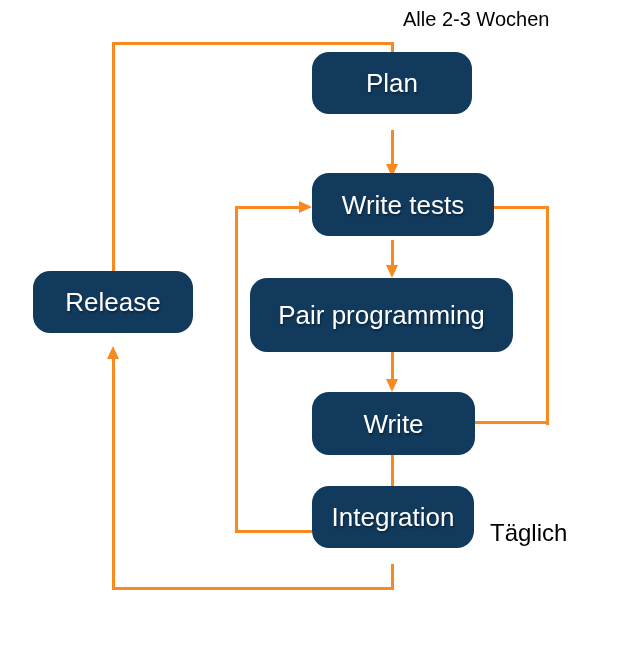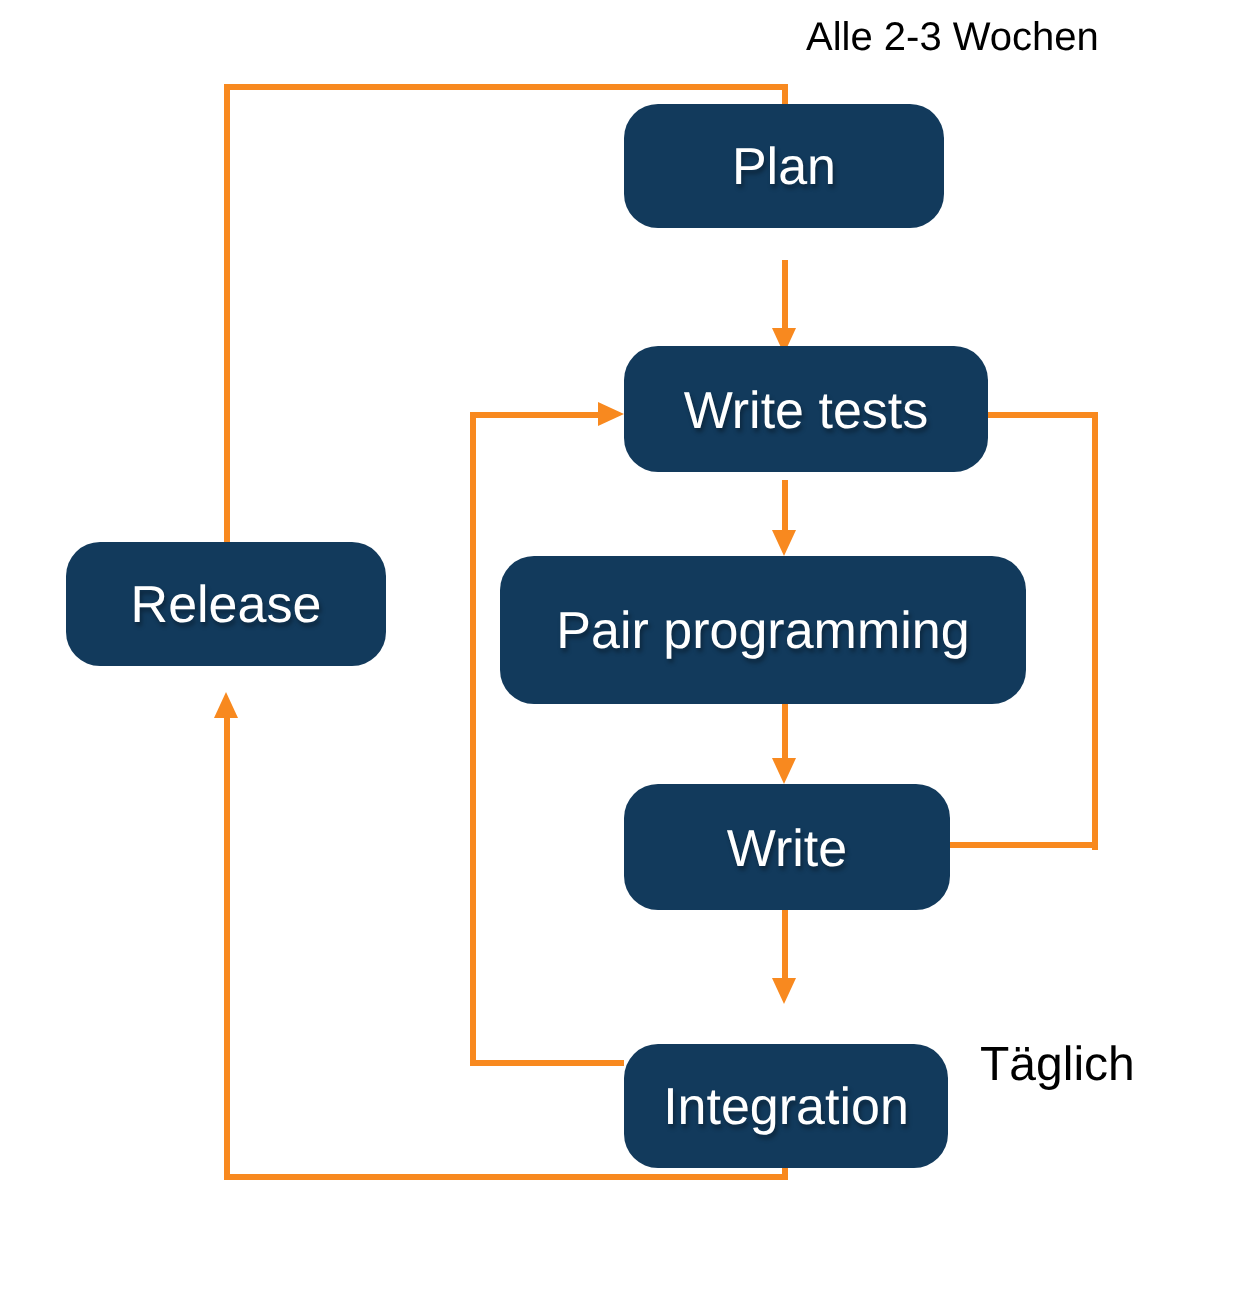--- a/index.html
+++ b/index.html
@@ -26,21 +26,21 @@
     align-items:center;justify-content:center;
     font-size:26px;
     text-align:center;
     text-shadow:1px 2px 2px rgba(0,0,0,0.35);
     line-height:32px;
   }
   .node-plan        {left:312px; top:52px;  width:160px; height:62px;}
   .node-write-tests {left:312px; top:173px; width:182px; height:63px;}
   .node-pair        {left:250px; top:278px; width:263px; height:74px;}
   .node-test        {left:312px; top:392px; width:163px; height:63px;}
-  .node-integration {left:312px; top:522px; width:162px; height:62px;}
+  .node-integration {left:312px; top:486px; width:162px; height:62px;}
   .node-release     {left:33px;  top:271px; width:160px; height:62px;}
 
   .seg{position:absolute;background:var(--arrow);}
   
   .seg-plan-wt       {left:391px; top:130px; width:3px; height:36px;}
   .seg-wt-pair       {left:391px; top:240px; width:3px; height:26px;}
   .seg-pair-test     {left:391px; top:352px; width:3px; height:28px;}
   .seg-test-integr   {left:391px; top:455px; width:3px; height:35px;}
 
   

